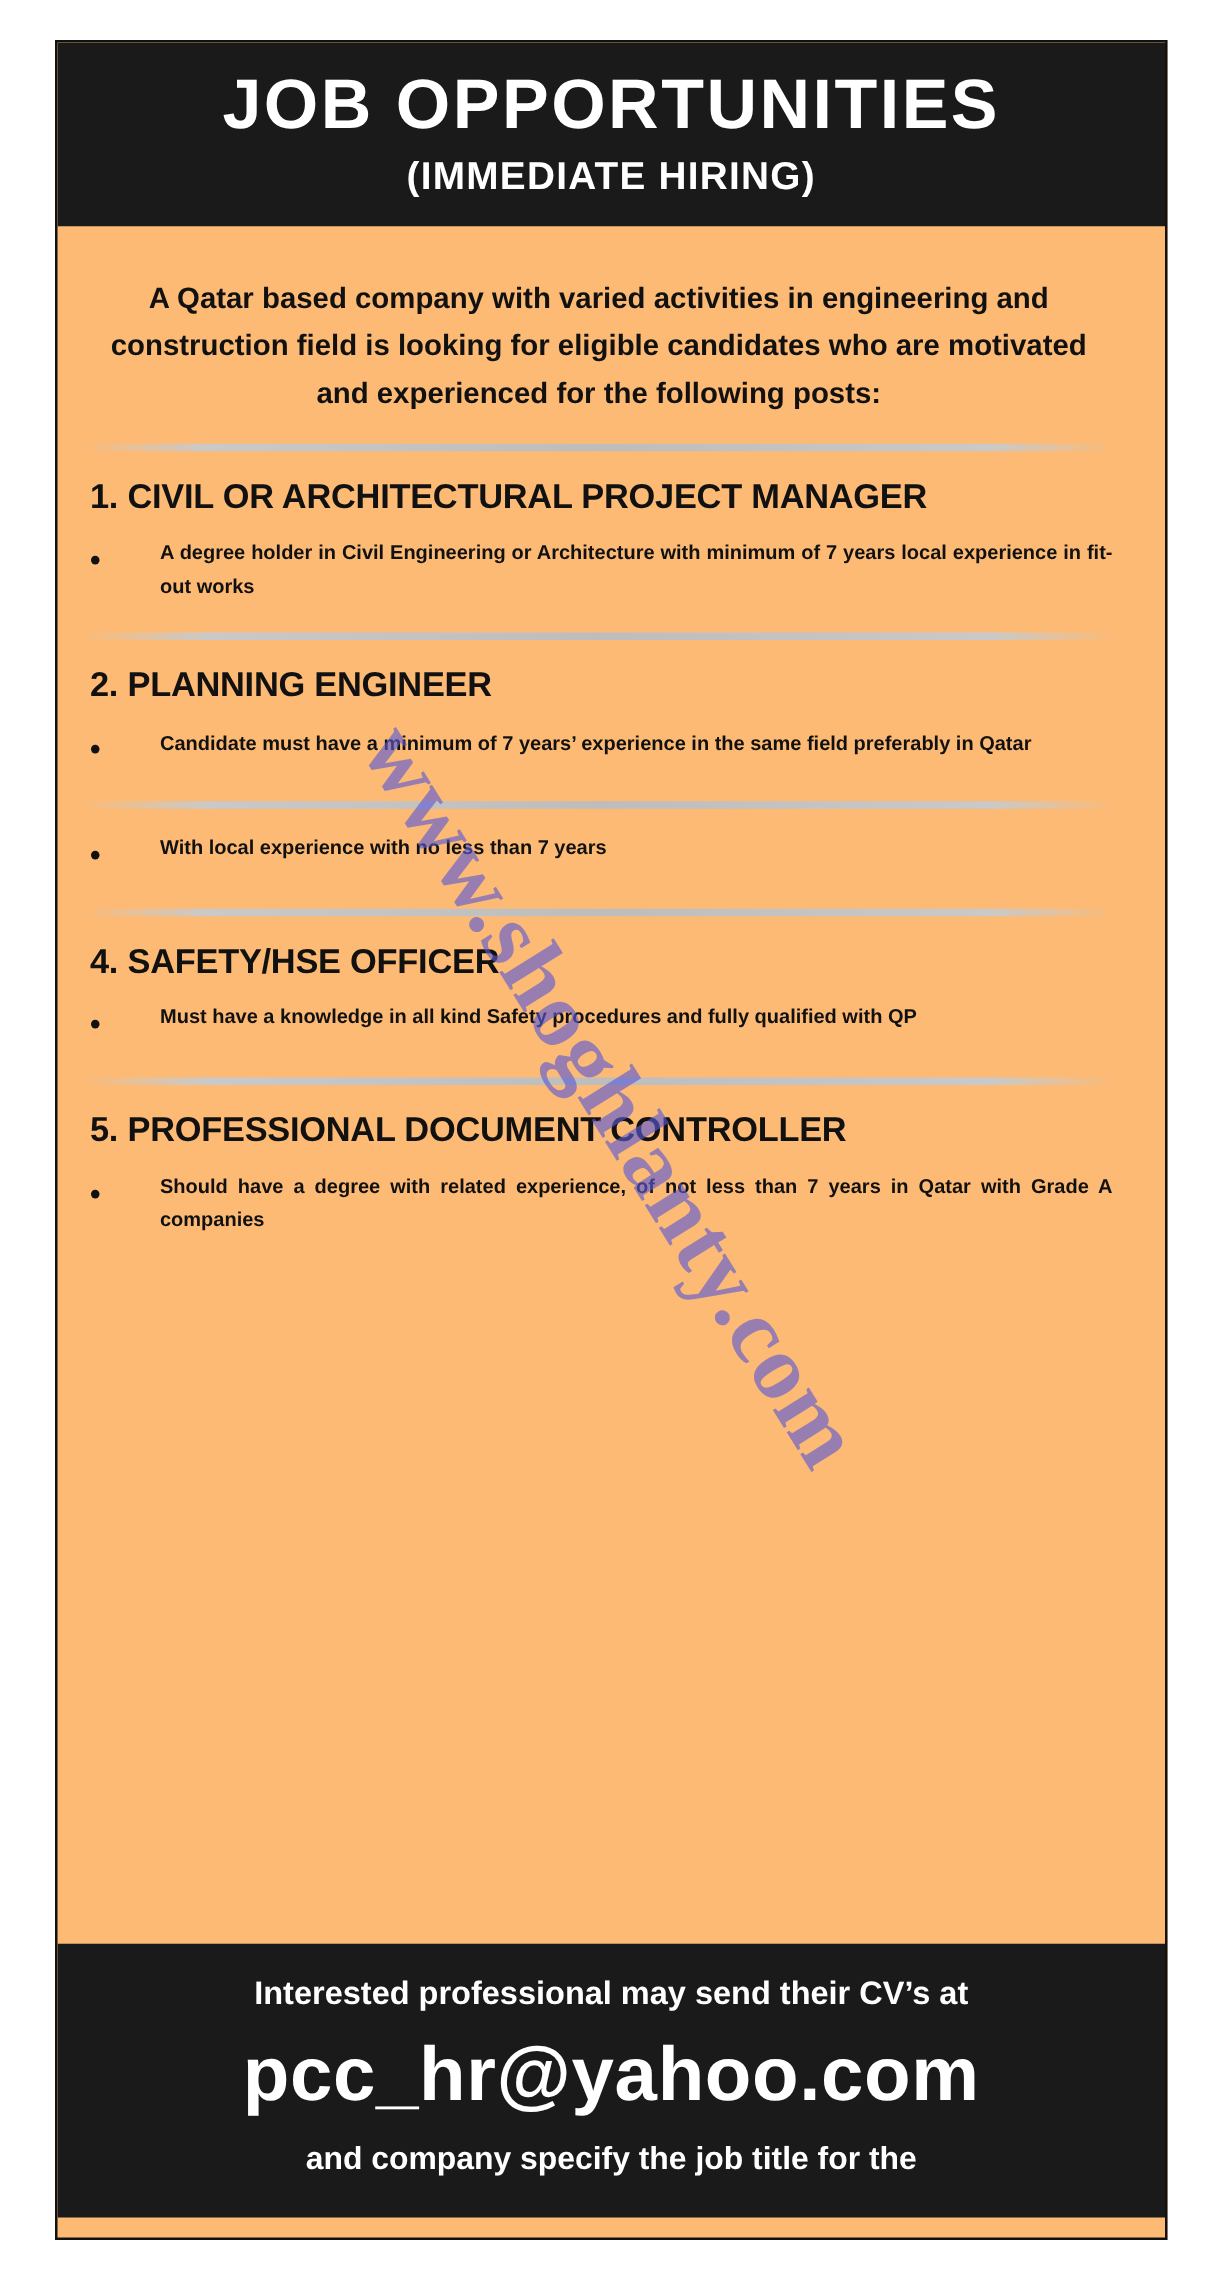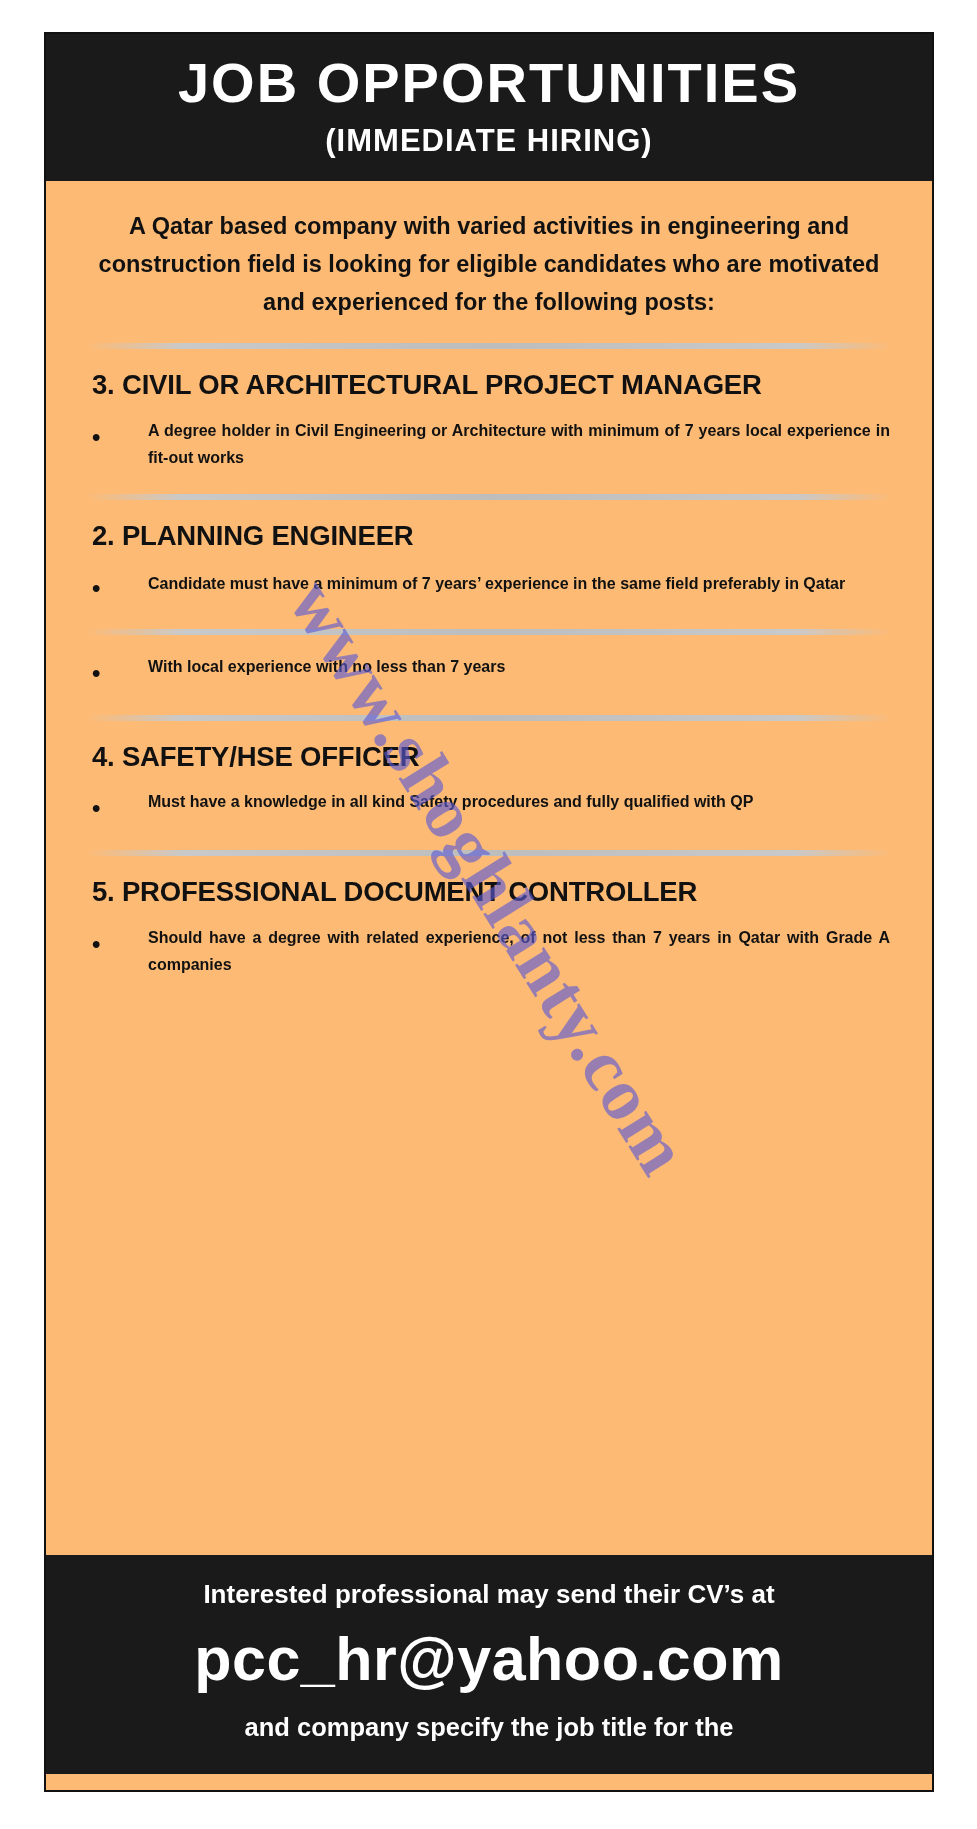--- a/index.html
+++ b/index.html
@@ -46,22 +46,23 @@
     white-space: nowrap;
   }
   .header-sub {
     margin-top: 10px;
     font-size: 31px;
     font-weight: bold;
     letter-spacing: 1px;
   }
   
   .body {
-    padding: 26px 34px 10px 34px;
+    padding: 26px 34px 10px 14px;
     color: #111111;
+    margin-top: 12px;
   }
   .intro {
     text-align: center;
     font-size: 23.5px;
     font-weight: bold;
     line-height: 1.62;
     margin: 0 8px;
   }
   .sep {
     height: 6px;
@@ -163,21 +164,21 @@
       <div class="header-sub">(IMMEDIATE HIRING)</div>
     </div>
 
     <div class="body">
 
       <div class="intro">A Qatar based company with varied activities in engineering and construction field is looking for eligible candidates who are motivated and experienced for the following posts:</div>
 
       <div class="sep"></div>
 
       <div class="job">
-        <div class="job-title">3. CIVIL OR ARCHITECTURAL PROJECT MANAGER</div>
+        <div class="job-title">1. CIVIL OR ARCHITECTURAL PROJECT MANAGER</div>
         <div class="bullet-row">
           <span class="bullet-dot">•</span>
           <span class="bullet-text">A degree holder in Civil Engineering or Architecture with minimum of 7 years local experience in fit-out works</span>
         </div>
       </div>
 
       <div class="sep"></div>
 
       <div class="job">
         <div class="job-title">2. PLANNING ENGINEER</div>

